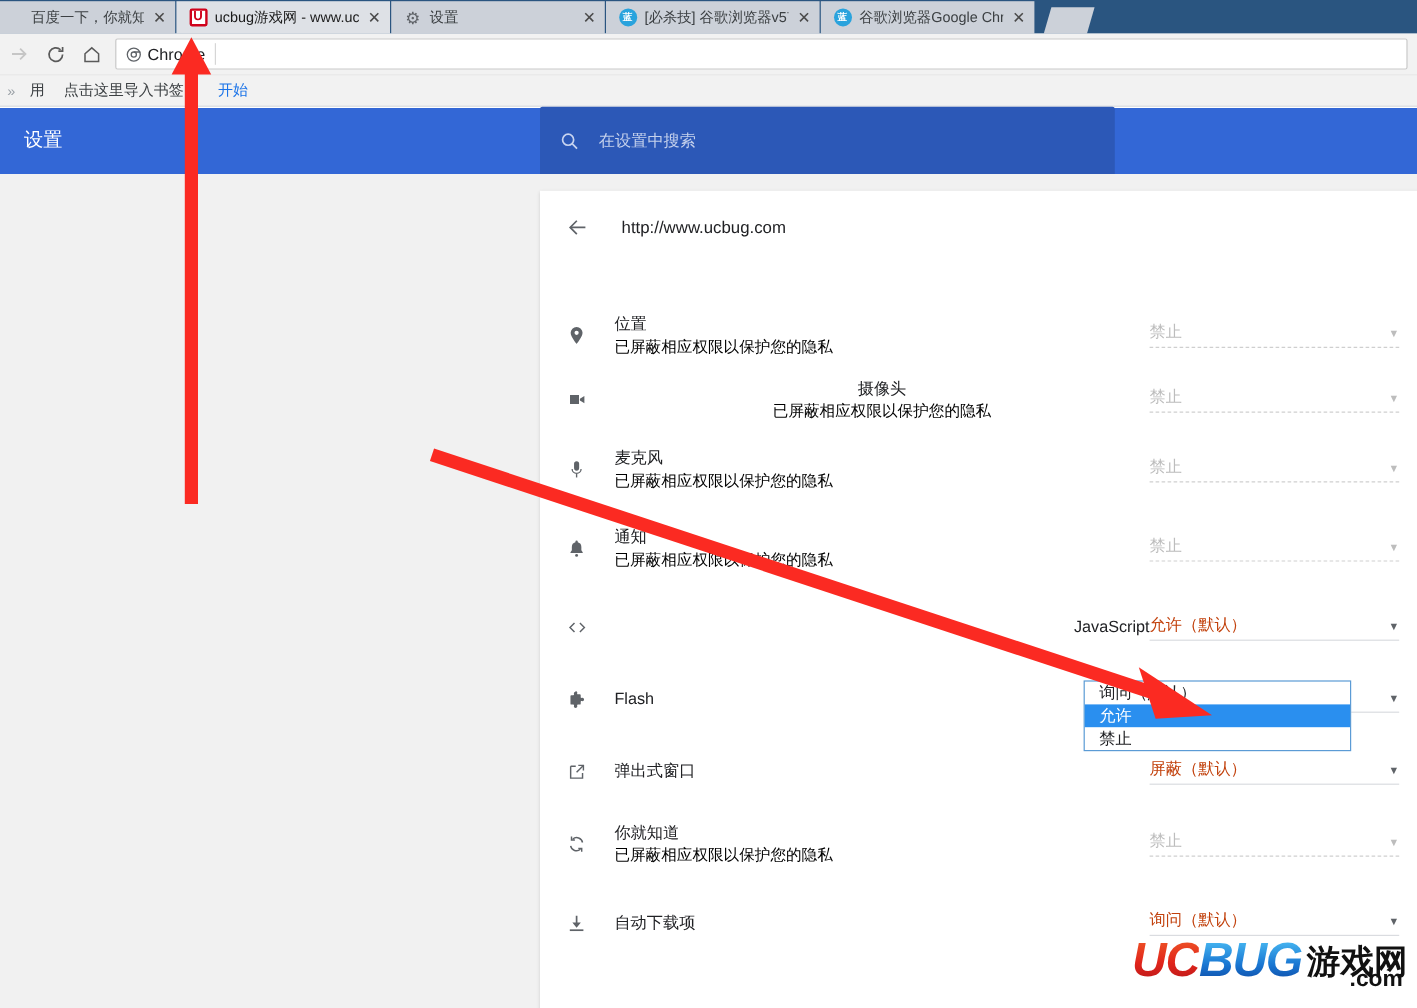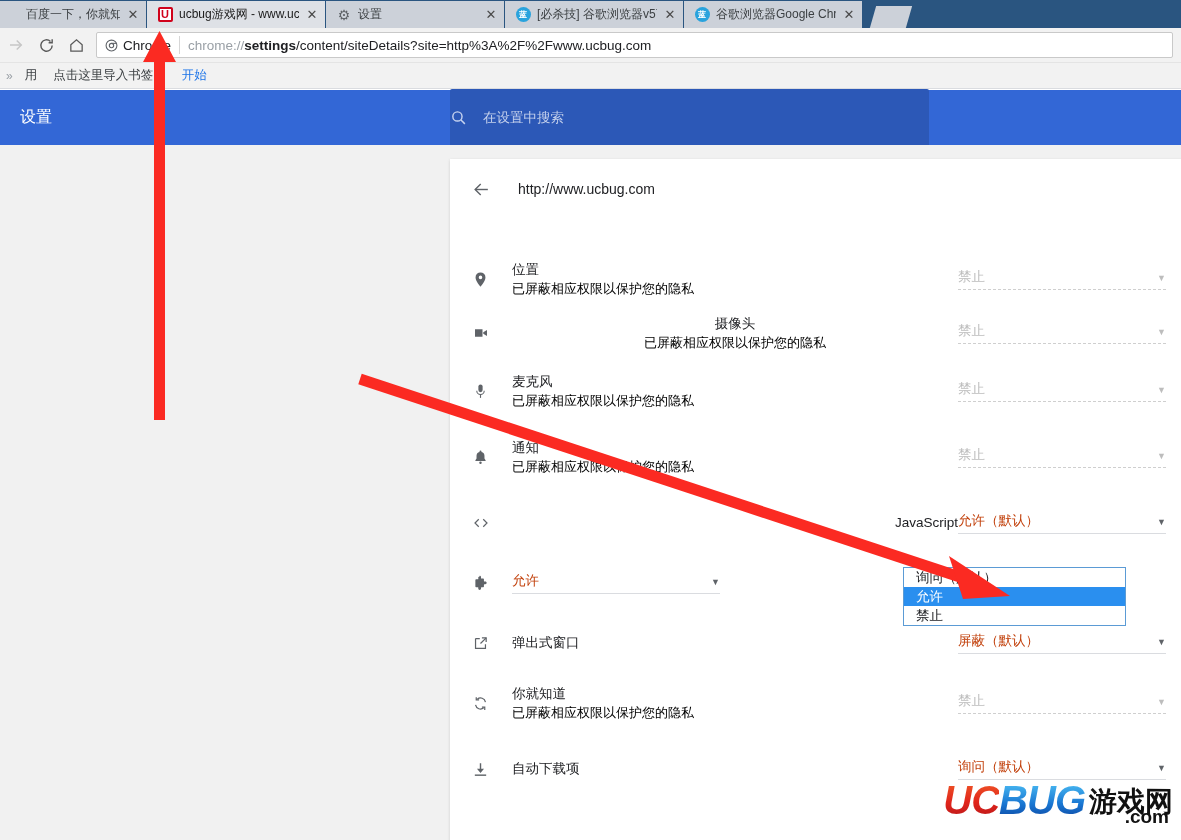--- a/index.html
+++ b/index.html
@@ -118,21 +118,21 @@
     position: absolute; left: 0; top: 90px; width: 1181px; height: 55px;
     background: #3367d6;
     display: flex; align-items: center;
   }
   .settings-title {
     color: #fff; font-size: 16px; margin-left: 20px; width: 430px;
   }
   .searchbox {
     height: 58px; width: 479px;
     background: #2c58b7; border-radius: 2px;
-    display: flex; align-items: center; 
+    display: flex; align-items: center; padding-left: 16px;
     margin-left: 0px;
   }
   .searchbox .sicon { color: #c8d4f0; margin-right: 16px; display: flex; }
   .searchbox .sph { color: #c5d1ec; font-size: 13.5px; }
 
   
   .page-bg {
     position: absolute; left: 0; top: 145px; width: 1181px; height: 695px;
     background: #f1f1f1;
   }
@@ -273,21 +273,20 @@
     </div>
     <div class="omnibox">
       <span class="chip">
         <svg width="13" height="13" viewBox="0 0 24 24">
           <circle cx="12" cy="12" r="10" fill="none" stroke="#5f6368" stroke-width="2"></circle>
           <circle cx="12" cy="12" r="4" fill="none" stroke="#5f6368" stroke-width="2"></circle>
           <path d="M12 8 L22 8" stroke="#5f6368" stroke-width="2"></path>
         </svg>
         <span>Chrome</span>
       </span>
-      <span class="urltext"><span>chrome://</span><b>settings</b><span class="tail">/content/siteDetails?site=http%3A%2F%2Fwww.ucbug.com</span></span>
     </div>
   </div>
 
   <div class="bookmarkbar">
     <span class="bmchev">»</span>
     <span class="bm">用</span>
     <span class="bm">点击这里导入书签。</span>
     <span class="bm link">开始</span>
   </div>
 
@@ -403,20 +402,23 @@
           <span class="caret">▼</span>
         </span>
       </div>
 
       <div class="perm-row" style="margin-bottom:12px;">
         <span class="perm-icon">
           <svg width="18" height="18" viewBox="0 0 24 24" fill="currentColor">
             <path d="M10.2 2.4c1 0 1.9.8 1.9 1.8 0 .5-.2.8-.2 1.2 0 .4.4.7.9.7h2.1c.6 0 1 .4 1 1v2.2c0 .5.3.8.7.8.4 0 .7-.2 1.2-.2 1 0 1.8.9 1.8 1.9s-.8 1.9-1.8 1.9c-.5 0-.8-.2-1.2-.2-.4 0-.7.3-.7.8v2.2c0 .6-.4 1-1 1h-2.1c-.5 0-.9.3-.9.7 0 .4.2.7.2 1.2 0 1-.9 1.8-1.9 1.8s-1.9-.8-1.9-1.8c0-.5.2-.8.2-1.2 0-.4-.4-.7-.9-.7H5.5c-.6 0-1-.4-1-1v-8.4c0-.6.4-1 1-1h2.1c.5 0 .9-.3.9-.7 0-.4-.2-.7-.2-1.2 0-1 .9-1.8 1.9-1.8z"></path>
           </svg>
         </span>
+        <span class="perm-label">
+          <div class="pname">Flash</div>
+        </span>
         <span class="perm-select solid">
           <span class="pval">允许</span>
           <span class="caret">▼</span>
         </span>
       </div>
 
 
       <div class="perm-row" style="margin-bottom:12px;align-items:center;">
         <span class="perm-icon">
           <svg width="17" height="17" viewBox="0 0 24 24" fill="none" stroke="currentColor" stroke-width="1.7">

